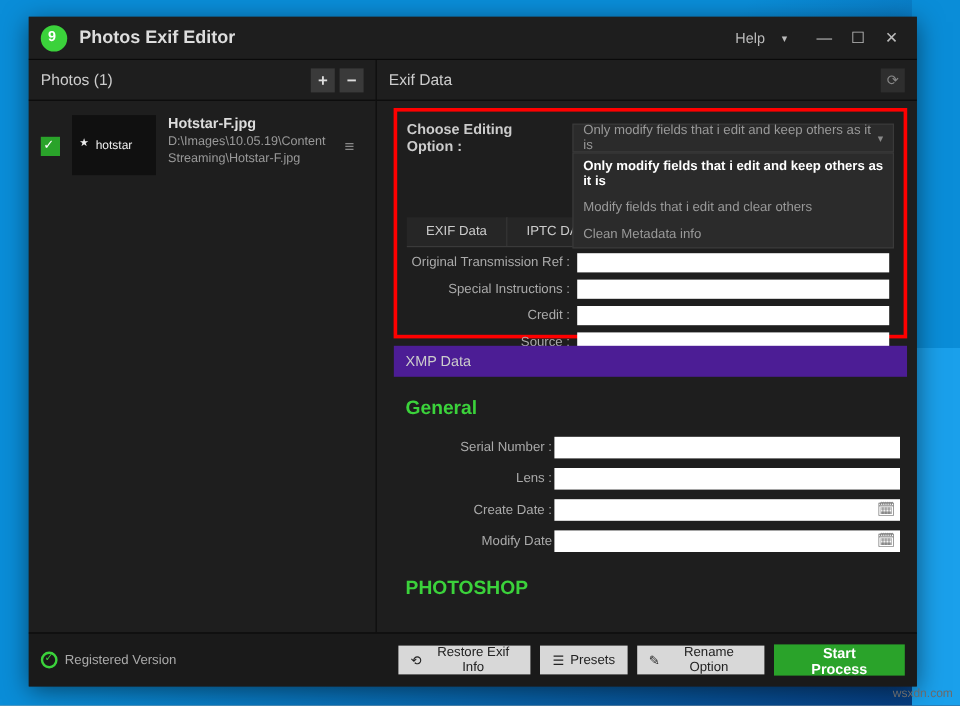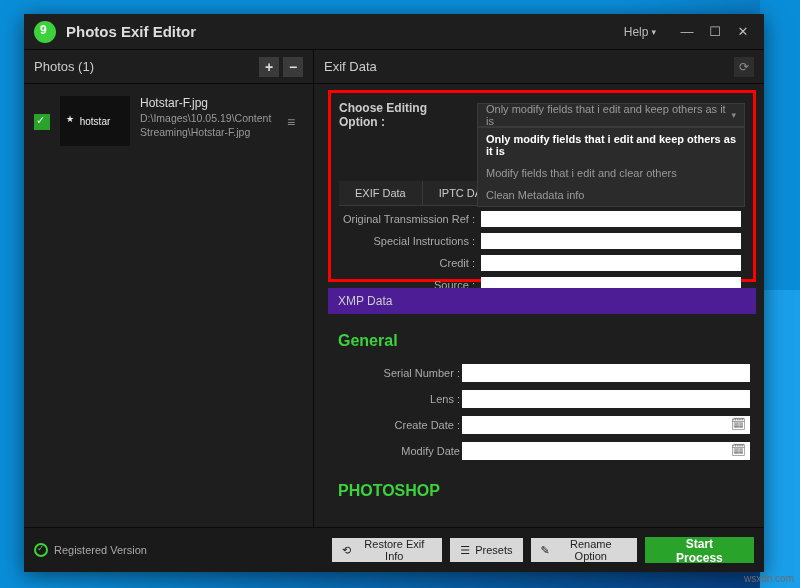--- a/index.html
+++ b/index.html
@@ -6,38 +6,38 @@
   body { width: 800px; height: 588px; background: linear-gradient(135deg, #0a8dd8 0%, #0a8dd8 45%, #063a7e 100%); position: relative; overflow: hidden; }
   .win-bars { position: absolute; right: 0; top: 0; width: 40px; height: 588px; background: #0a8dd8; }
   .win-bars .light { position: absolute; top: 290px; right: 0; width: 40px; height: 298px; background: #1aa0eb; }
   .watermark { position: absolute; bottom: 4px; right: 6px; font-size: 10px; color: #6b6b6b; }
 
   .app { position: absolute; left: 24px; top: 14px; width: 740px; height: 558px; background: #1e1e1e; box-shadow: 0 4px 20px rgba(0,0,0,0.5); display: flex; flex-direction: column; }
   .titlebar { height: 36px; background: #1e1e1e; display: flex; align-items: center; padding: 0 10px; border-bottom: 1px solid #0a0a0a; }
   .logo { width: 22px; height: 22px; background: #3bd23b; border-radius: 50%; position: relative; margin-right: 10px; }
   .logo::after { content: "9"; position: absolute; top: 2px; left: 6px; font-size: 12px; color: #fff; font-weight: bold; }
   .app-title { color: #ddd; font-size: 15px; font-weight: 600; flex: 1; }
-  .help { color: #bbb; font-size: 12px; margin-right: 14px; display: flex; align-items: center; gap: 3px; cursor: pointer; }
+  .help { color: #bbb; font-size: 12px; margin-right: 14px; display: flex; align-items: center; gap: 14px; cursor: pointer; }
   .help .chev { font-size: 9px; }
   .winbtn { width: 22px; height: 22px; display: flex; align-items: center; justify-content: center; color: #bbb; font-size: 13px; margin-left: 6px; cursor: pointer; }
 
   .body { flex: 1; display: flex; min-height: 0; }
   .left { width: 290px; background: #1e1e1e; display: flex; flex-direction: column; border-right: 1px solid #0a0a0a; }
   .left-head { height: 34px; display: flex; align-items: center; padding: 0 10px; border-bottom: 1px solid #0a0a0a; }
   .left-head .lbl { color: #ccc; font-size: 13px; flex: 1; }
   .sqbtn { width: 20px; height: 20px; background: #3a3a3a; color: #ddd; font-size: 14px; font-weight: bold; display: flex; align-items: center; justify-content: center; margin-left: 4px; cursor: pointer; }
 
   .photo-item { display: flex; align-items: flex-start; padding: 12px 10px; gap: 10px; }
   .checkbox { width: 16px; height: 16px; background: #2aa32a; margin-top: 18px; position: relative; }
   .checkbox::after { content: "✓"; color: #fff; font-size: 11px; position: absolute; top: 0; left: 2px; }
   .thumb { width: 70px; height: 50px; background: #101010; display: flex; align-items: center; justify-content: center; position: relative; }
   .thumb .txt { color: #eee; font-size: 10px; }
   .thumb .star { color: #eee; font-size: 9px; position: absolute; left: 6px; top: 18px; }
   .file-meta { flex: 1; }
-  .file-meta .fn { color: #ddd; font-size: 12px; font-weight: 400; }
+  .file-meta .fn { color: #ddd; font-size: 12px; font-weight: 700; }
   .file-meta .fp { color: #999; font-size: 10.5px; line-height: 1.3; margin-top: 2px; }
   .hamb { width: 16px; color: #888; font-size: 14px; margin-top: 18px; cursor: pointer; }
 
   .right { flex: 1; background: #1e1e1e; display: flex; flex-direction: column; min-width: 0; }
   .right-head { height: 34px; display: flex; align-items: center; padding: 0 10px; border-bottom: 1px solid #0a0a0a; }
   .right-head .lbl { color: #ccc; font-size: 13px; flex: 1; }
   .refresh { width: 20px; height: 20px; background: #2e2e2e; color: #888; font-size: 12px; display: flex; align-items: center; justify-content: center; cursor: pointer; }
 
   .right-body { flex: 1; position: relative; overflow: hidden; }
   .redbox { position: absolute; left: 14px; top: 6px; right: 8px; border: 3px solid #ff0000; padding: 8px 8px 8px 8px; height: 192px; }

